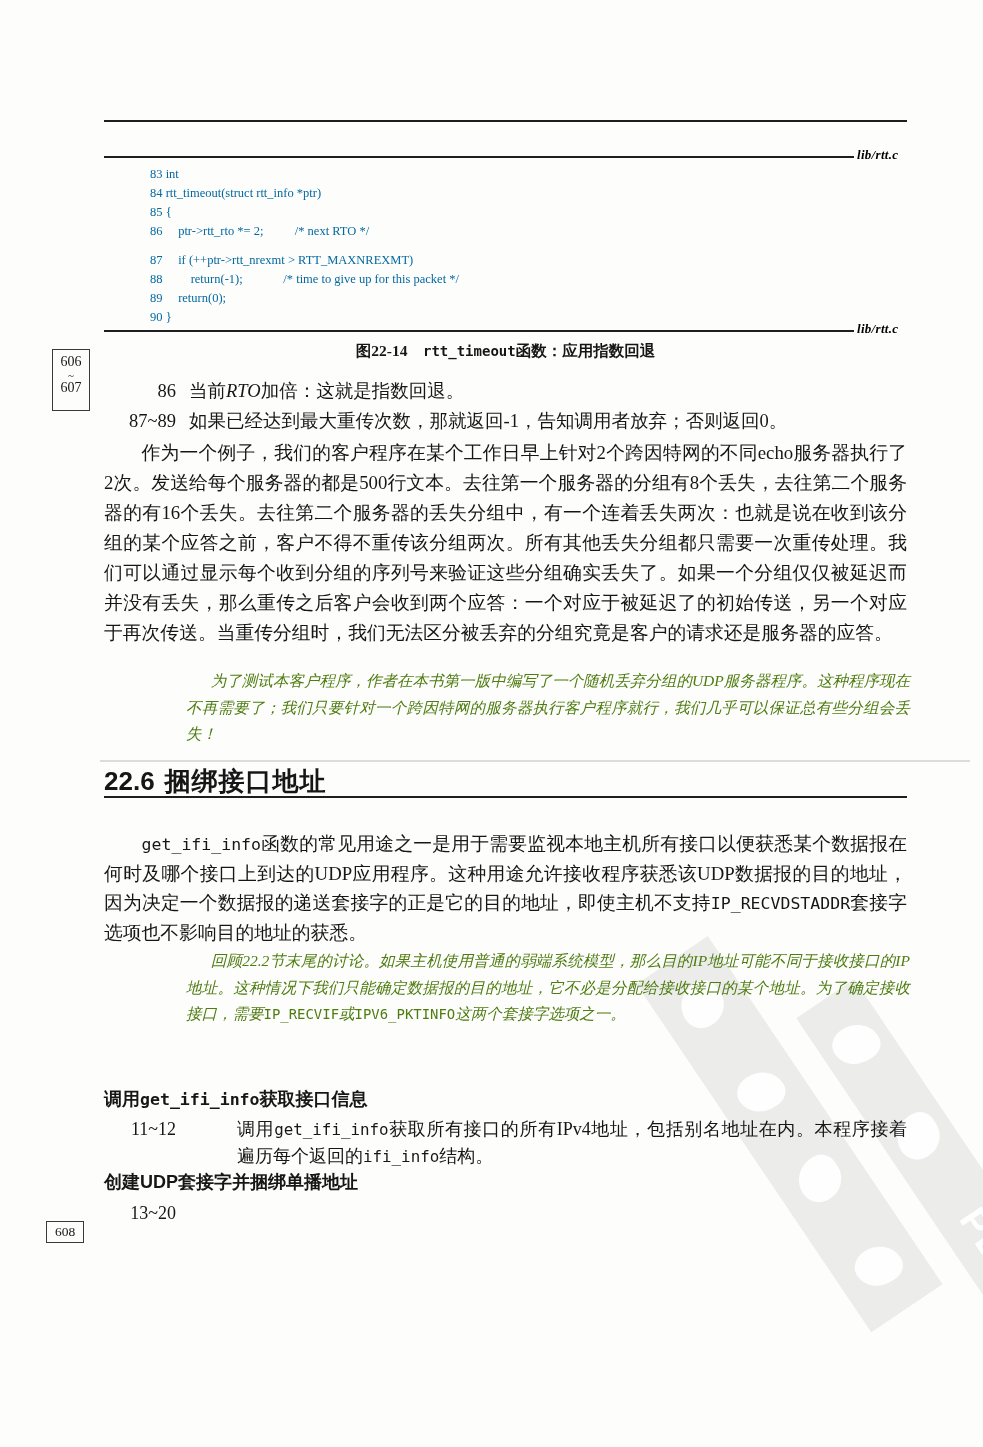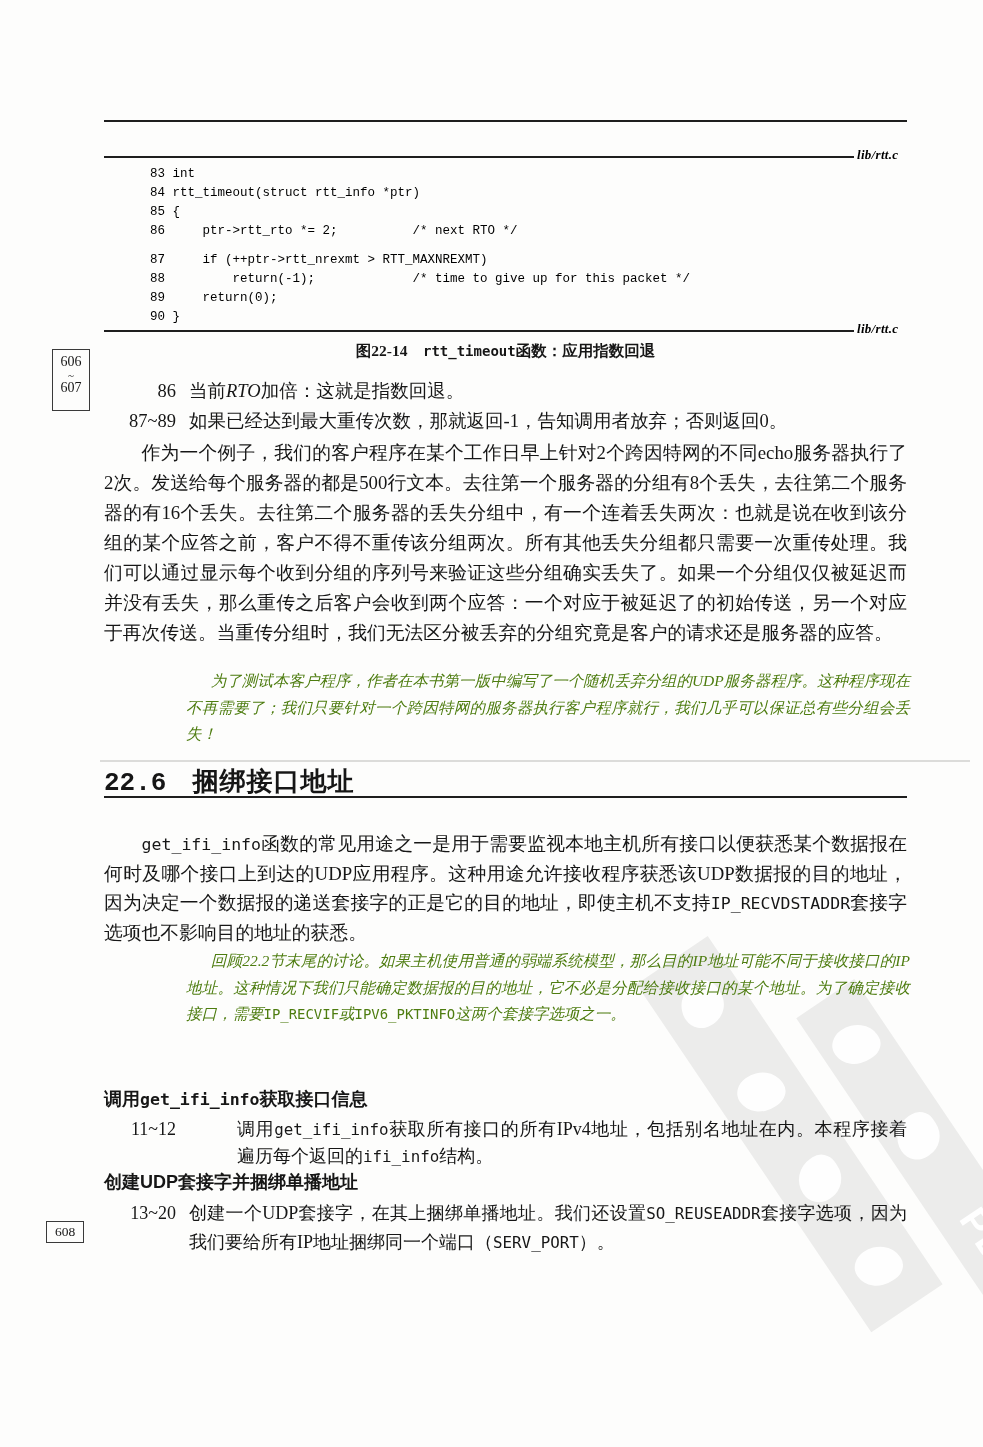--- a/index.html
+++ b/index.html
@@ -9,42 +9,42 @@
     font-family:"Liberation Serif","DejaVu Serif",serif;
   }
   .rule{position:absolute;background:#1e1e1e;height:2px;}
   .rule.thin{height:1.5px;}
   .rule.faint{height:2px;background:#dcdcda;}
   
   .hdr{position:absolute;left:104px;top:90px;width:803px;font-size:17.5px;letter-spacing:0.5px;}
   .hdr .pgnum{display:inline-block;margin-right:58px;}
   
   .srclabel{position:absolute;font-style:italic;font-size:13px;letter-spacing:0.3px;color:#000000;font-weight:bold;}
-  .code{position:absolute;left:150px;top:165px;font-family:Liberation Mono, monospace;font-size:12.5px;color:#000000;}
+  .code{position:absolute;left:150px;top:165px;font-family:Liberation Serif, serif;font-size:12.5px;color:#0369a1;}
   .code-line{white-space:pre;height:19px;line-height:19px;}
   .code-line.blank{height:10px;}
   .caption{position:absolute;left:104px;top:341px;width:803px;text-align:center;font-size:15.5px;font-weight:bold;}
   .caption .cap-mono{font-family:"DejaVu Sans Mono","Liberation Mono",monospace;font-weight:bold;font-size:14px;}
   
   .mbox{position:absolute;border:1.5px solid #3a3a3a;background:#fdfdfc;text-align:center;font-size:14px;line-height:1;}
   .mbox1{left:52px;top:349px;width:36px;height:56px;padding-top:4px;}
   .mbox1 .sq{display:block;height:10px;font-size:11px;line-height:10px;}
   .mbox1 .n{display:block;height:16px;line-height:16px;}
   .mbox2{left:46px;top:1221px;width:36px;height:20px;line-height:20px;font-size:13.5px;}
   
   .list-item{position:absolute;left:104px;width:803px;display:flex;font-size:18.5px;line-height:28px;}
   .list-item .num{flex:none;width:72px;text-align:right;}
   .list-item .txt{flex:1;margin-left:13px;text-align:justify;}
   
   .para{position:absolute;left:104px;width:803px;font-size:18.8px;line-height:30px;text-align:justify;text-indent:2em;}
   .para.tight{line-height:29px;}
   .note{position:absolute;left:186px;width:724px;font-size:15.5px;line-height:26.5px;font-style:italic;text-align:justify;text-indent:1.6em;color:#4d7c0f;}
   
   .sect{position:absolute;left:104px;top:764px;width:803px;font-family:"Liberation Sans","DejaVu Sans",sans-serif;font-weight:bold;font-size:26px;letter-spacing:1px;}
-  .sect .sno{display:inline-block;margin-right:26px;letter-spacing:0;font-family:Liberation Mono, monospace;}
+  .sect .sno{display:inline-block;margin-right:10px;letter-spacing:0;}
   
   .runhead{position:absolute;left:104px;width:803px;font-family:"Liberation Sans","DejaVu Sans",sans-serif;font-weight:bold;font-size:18px;}
   
   .mono{font-family:"DejaVu Sans Mono","Liberation Mono",monospace;font-size:0.88em;}
   .mono-sm{font-family:"DejaVu Sans Mono","Liberation Mono",monospace;font-size:0.9em;font-style:normal;}
   .mono-b{font-family:"DejaVu Sans Mono","Liberation Mono",monospace;font-weight:bold;font-size:0.92em;}
   .it{font-style:italic;}
   
   .wm-band{position:absolute;background:#ececeb;display:flex;align-items:center;justify-content:space-around;transform-origin:center;pointer-events:none;}
   .wm-band.b1{left:628px;top:1000px;width:420px;height:86px;transform:rotate(56deg);transform-origin:100px 43px;}
@@ -127,16 +127,15 @@
 
   <div class="list-item" style="top:1116px;line-height:27px;font-size:18px;gap:48px;">
     <span class="num">11~12</span>
     <span class="txt"><span>调用</span><span class="mono">get_ifi_info</span><span>获取所有接口的所有IPv4地址，包括别名地址在内。本程序接着遍历每个返回的</span><span class="mono">ifi_info</span><span>结构。</span></span>
   </div>
 
   <div class="runhead" style="top:1170px;"><span>创建UDP套接字并捆绑单播地址</span></div>
 
   <div class="list-item" style="top:1199px;line-height:28px;font-size:18px;">
     <span class="num">13~20</span>
-    <span class="txt"><span>创建一个UDP套接字，在其上捆绑单播地址。我们还设置</span><span class="mono">SO_REUSEADDR</span><span>套接字选项，因为我们要给所有IP地址捆绑同一个端口（</span><span class="mono">SERV_PORT</span><span>）。</span></span>
   </div>
 
 </div>
 
 </body></html>

